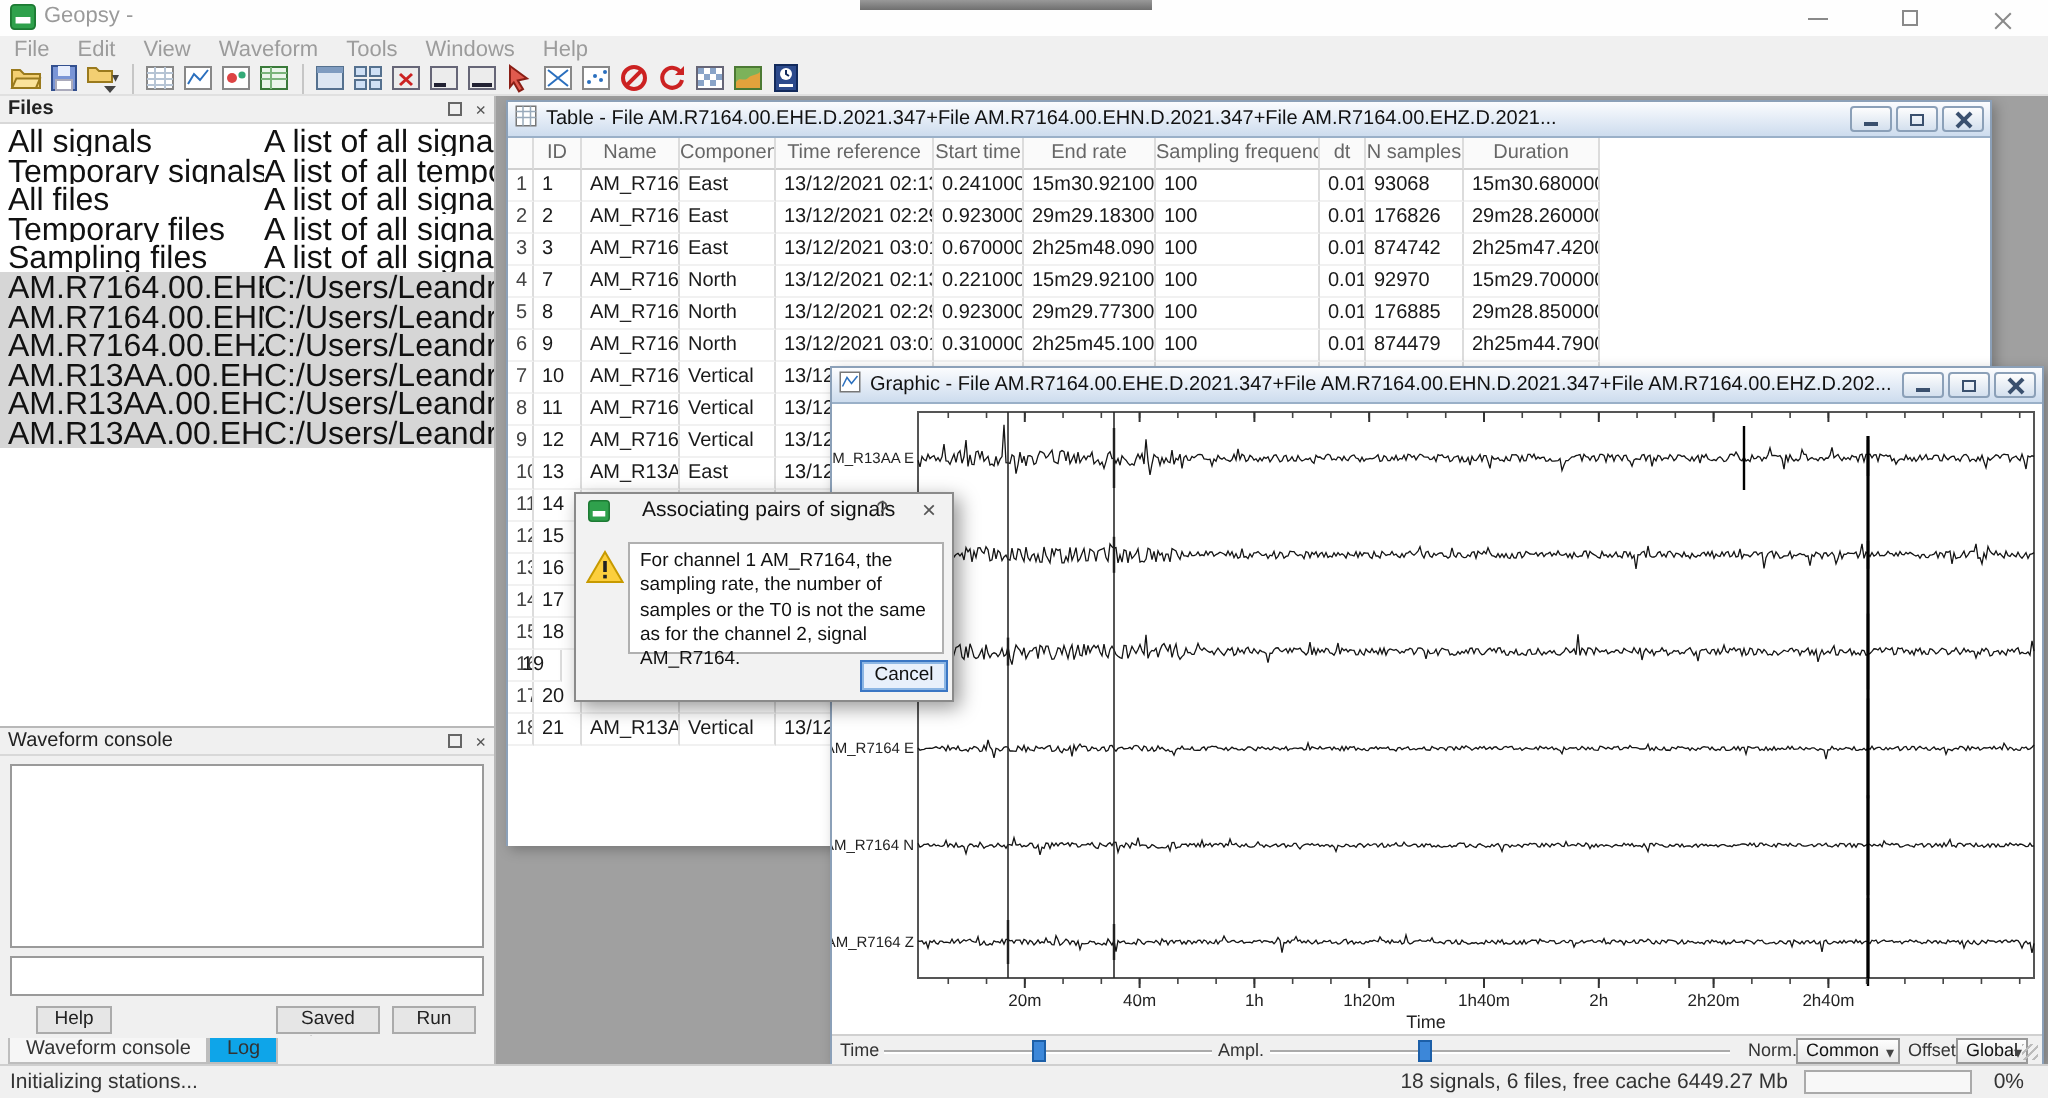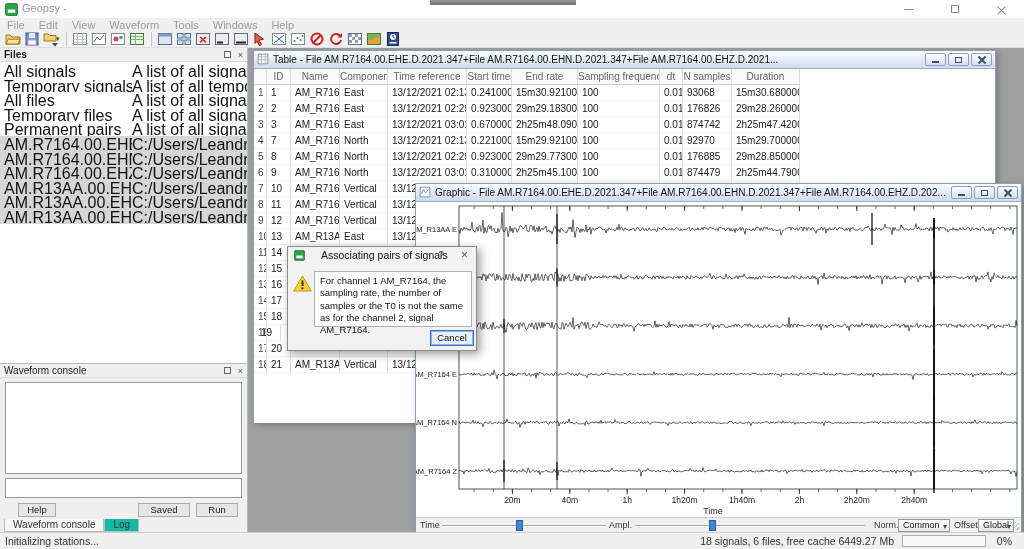--- a/index.html
+++ b/index.html
@@ -46,21 +46,21 @@
   #wc-panel { position:absolute; left:0; top:315px; width:247px; height:155px; background:#f0f0f0; border-top:1px solid #b8b8b8; }
   #wc-text { position:absolute; left:5px; top:18px; width:237px; height:92px; border:1px solid #9a9a9a; background:#fff; resize:none; font-family:"Liberation Sans",sans-serif; font-size:10px; }
   #wc-input { position:absolute; left:5px; top:114px; width:237px; height:20px; border:1px solid #9a9a9a; background:#fff; font-family:"Liberation Sans",sans-serif; font-size:10px; }
   .pbtn { position:absolute; top:139px; height:14px; background:#e6e6e6; border:1px solid #ababab; font-size:9.5px; color:#222; text-align:center; line-height:12px; }
   #btn-help { left:18px; width:38px; }
   #btn-saved { left:138px; width:52px; }
   #btn-saved:after { content:" ▾"; font-size:8px; }
   #btn-run { left:196px; width:42px; }
 
   #dock-tabs { position:absolute; left:0; top:470px; width:247px; height:14px; display:flex; align-items:flex-end; padding-left:4px; background:#f0f0f0; }
-  .dtab { font-size:10px; color:#333; border:1px solid #bdbdbd; border-top:none; padding:0 8px 1px 8px; background:#14b8a6; height:13px; }
+  .dtab { font-size:10px; color:#333; border:1px solid #bdbdbd; border-top:none; padding:0 8px 1px 8px; background:#0ea5e9; height:13px; }
   .dtab.active { background:#f6f6f6; }
 
   
   #statusbar { position:absolute; left:0; top:532px; width:1024px; height:17px; background:#f0f0f0; border-top:1px solid #cfcfcf; font-size:10.5px; color:#333; }
   #status-left { position:absolute; left:5px; top:2px; }
   #status-right { position:absolute; right:130px; top:2px; }
   #status-progress { position:absolute; right:38px; top:2px; width:84px; height:12px; border:1px solid #aaa; background:#f8f8f8; }
   #status-pct { position:absolute; right:12px; top:2px; }
 
   
@@ -305,21 +305,21 @@
           </div>
           <div class="frow">
             <span class="fname">All files</span>
             <span class="fdesc">A list of all signals in all files...</span>
           </div>
           <div class="frow">
             <span class="fname">Temporary files</span>
             <span class="fdesc">A list of all signals in all tem...</span>
           </div>
           <div class="frow">
-            <span class="fname">Permanent pairs</span>
+            <span class="fname">Sampling files</span>
             <span class="fdesc">A list of all signals in all per...</span>
           </div>
           <div class="frow sel">
             <span class="fname">AM.R7164.00.EHE.D.2021.347</span>
             <span class="fdesc">C:/Users/Leandro Aque/Doc...</span>
           </div>
           <div class="frow sel">
             <span class="fname">AM.R7164.00.EHN.D.2021.347</span>
             <span class="fdesc">C:/Users/Leandro Aque/Doc...</span>
           </div>

